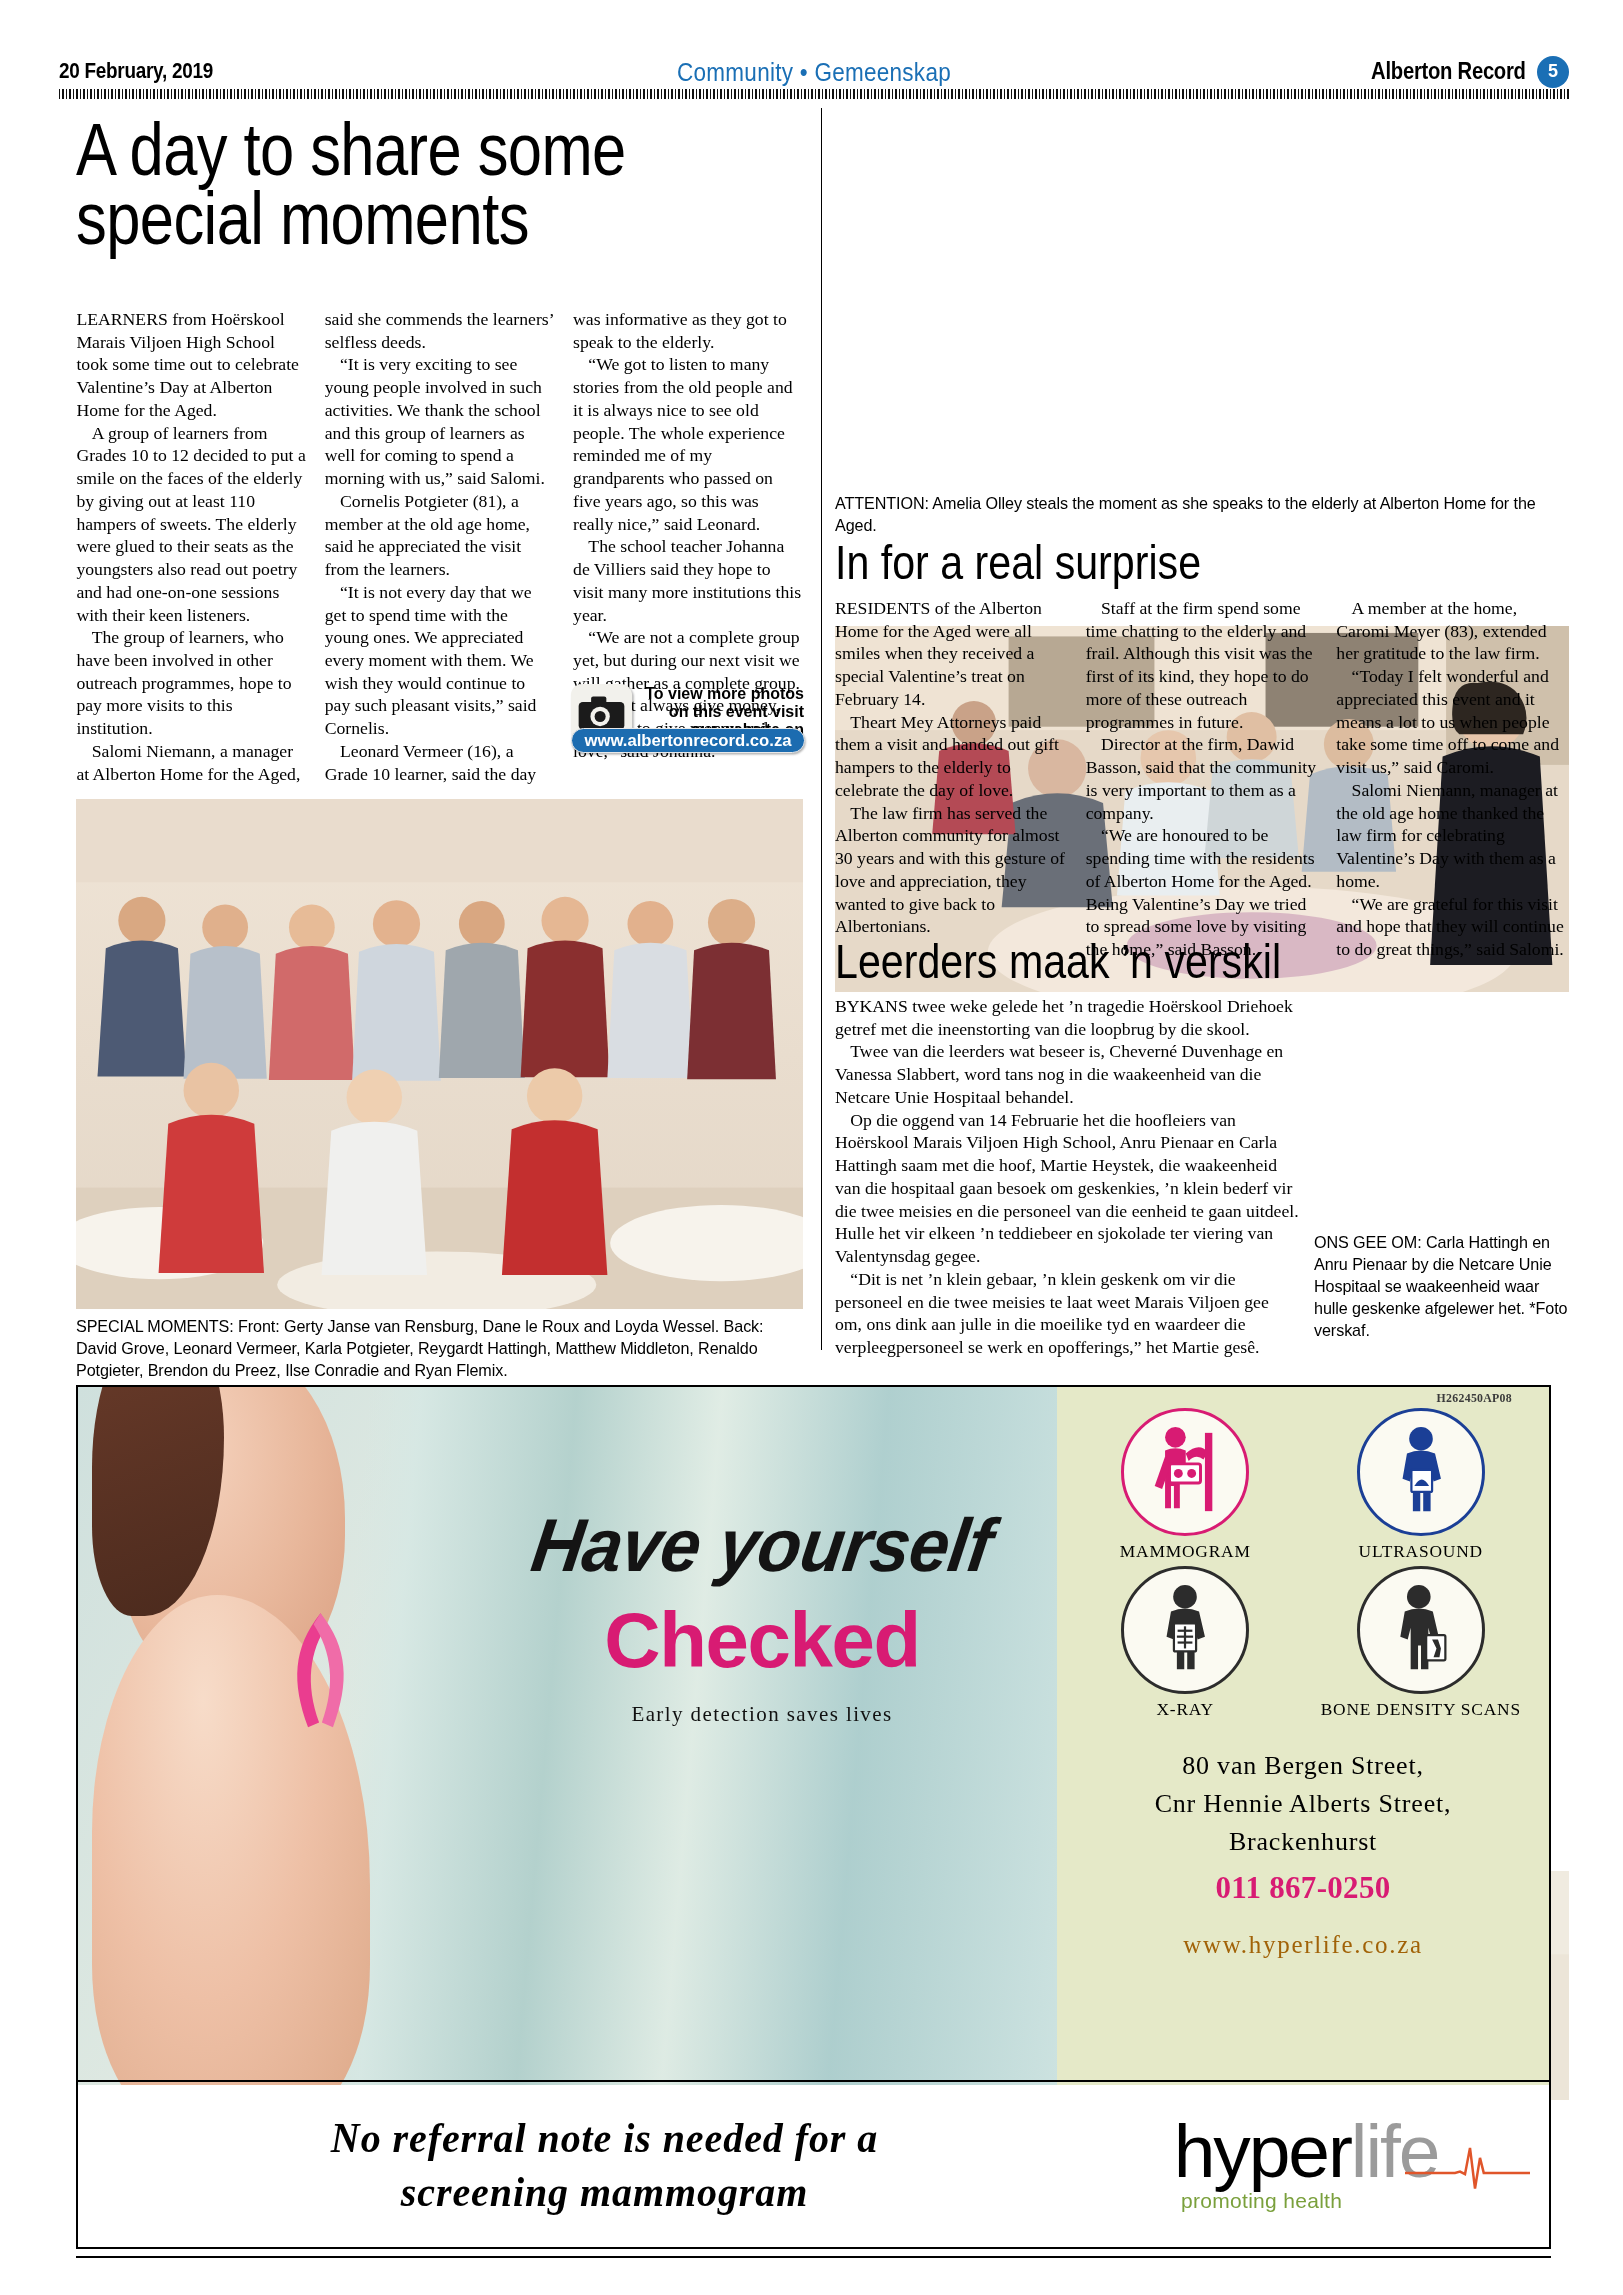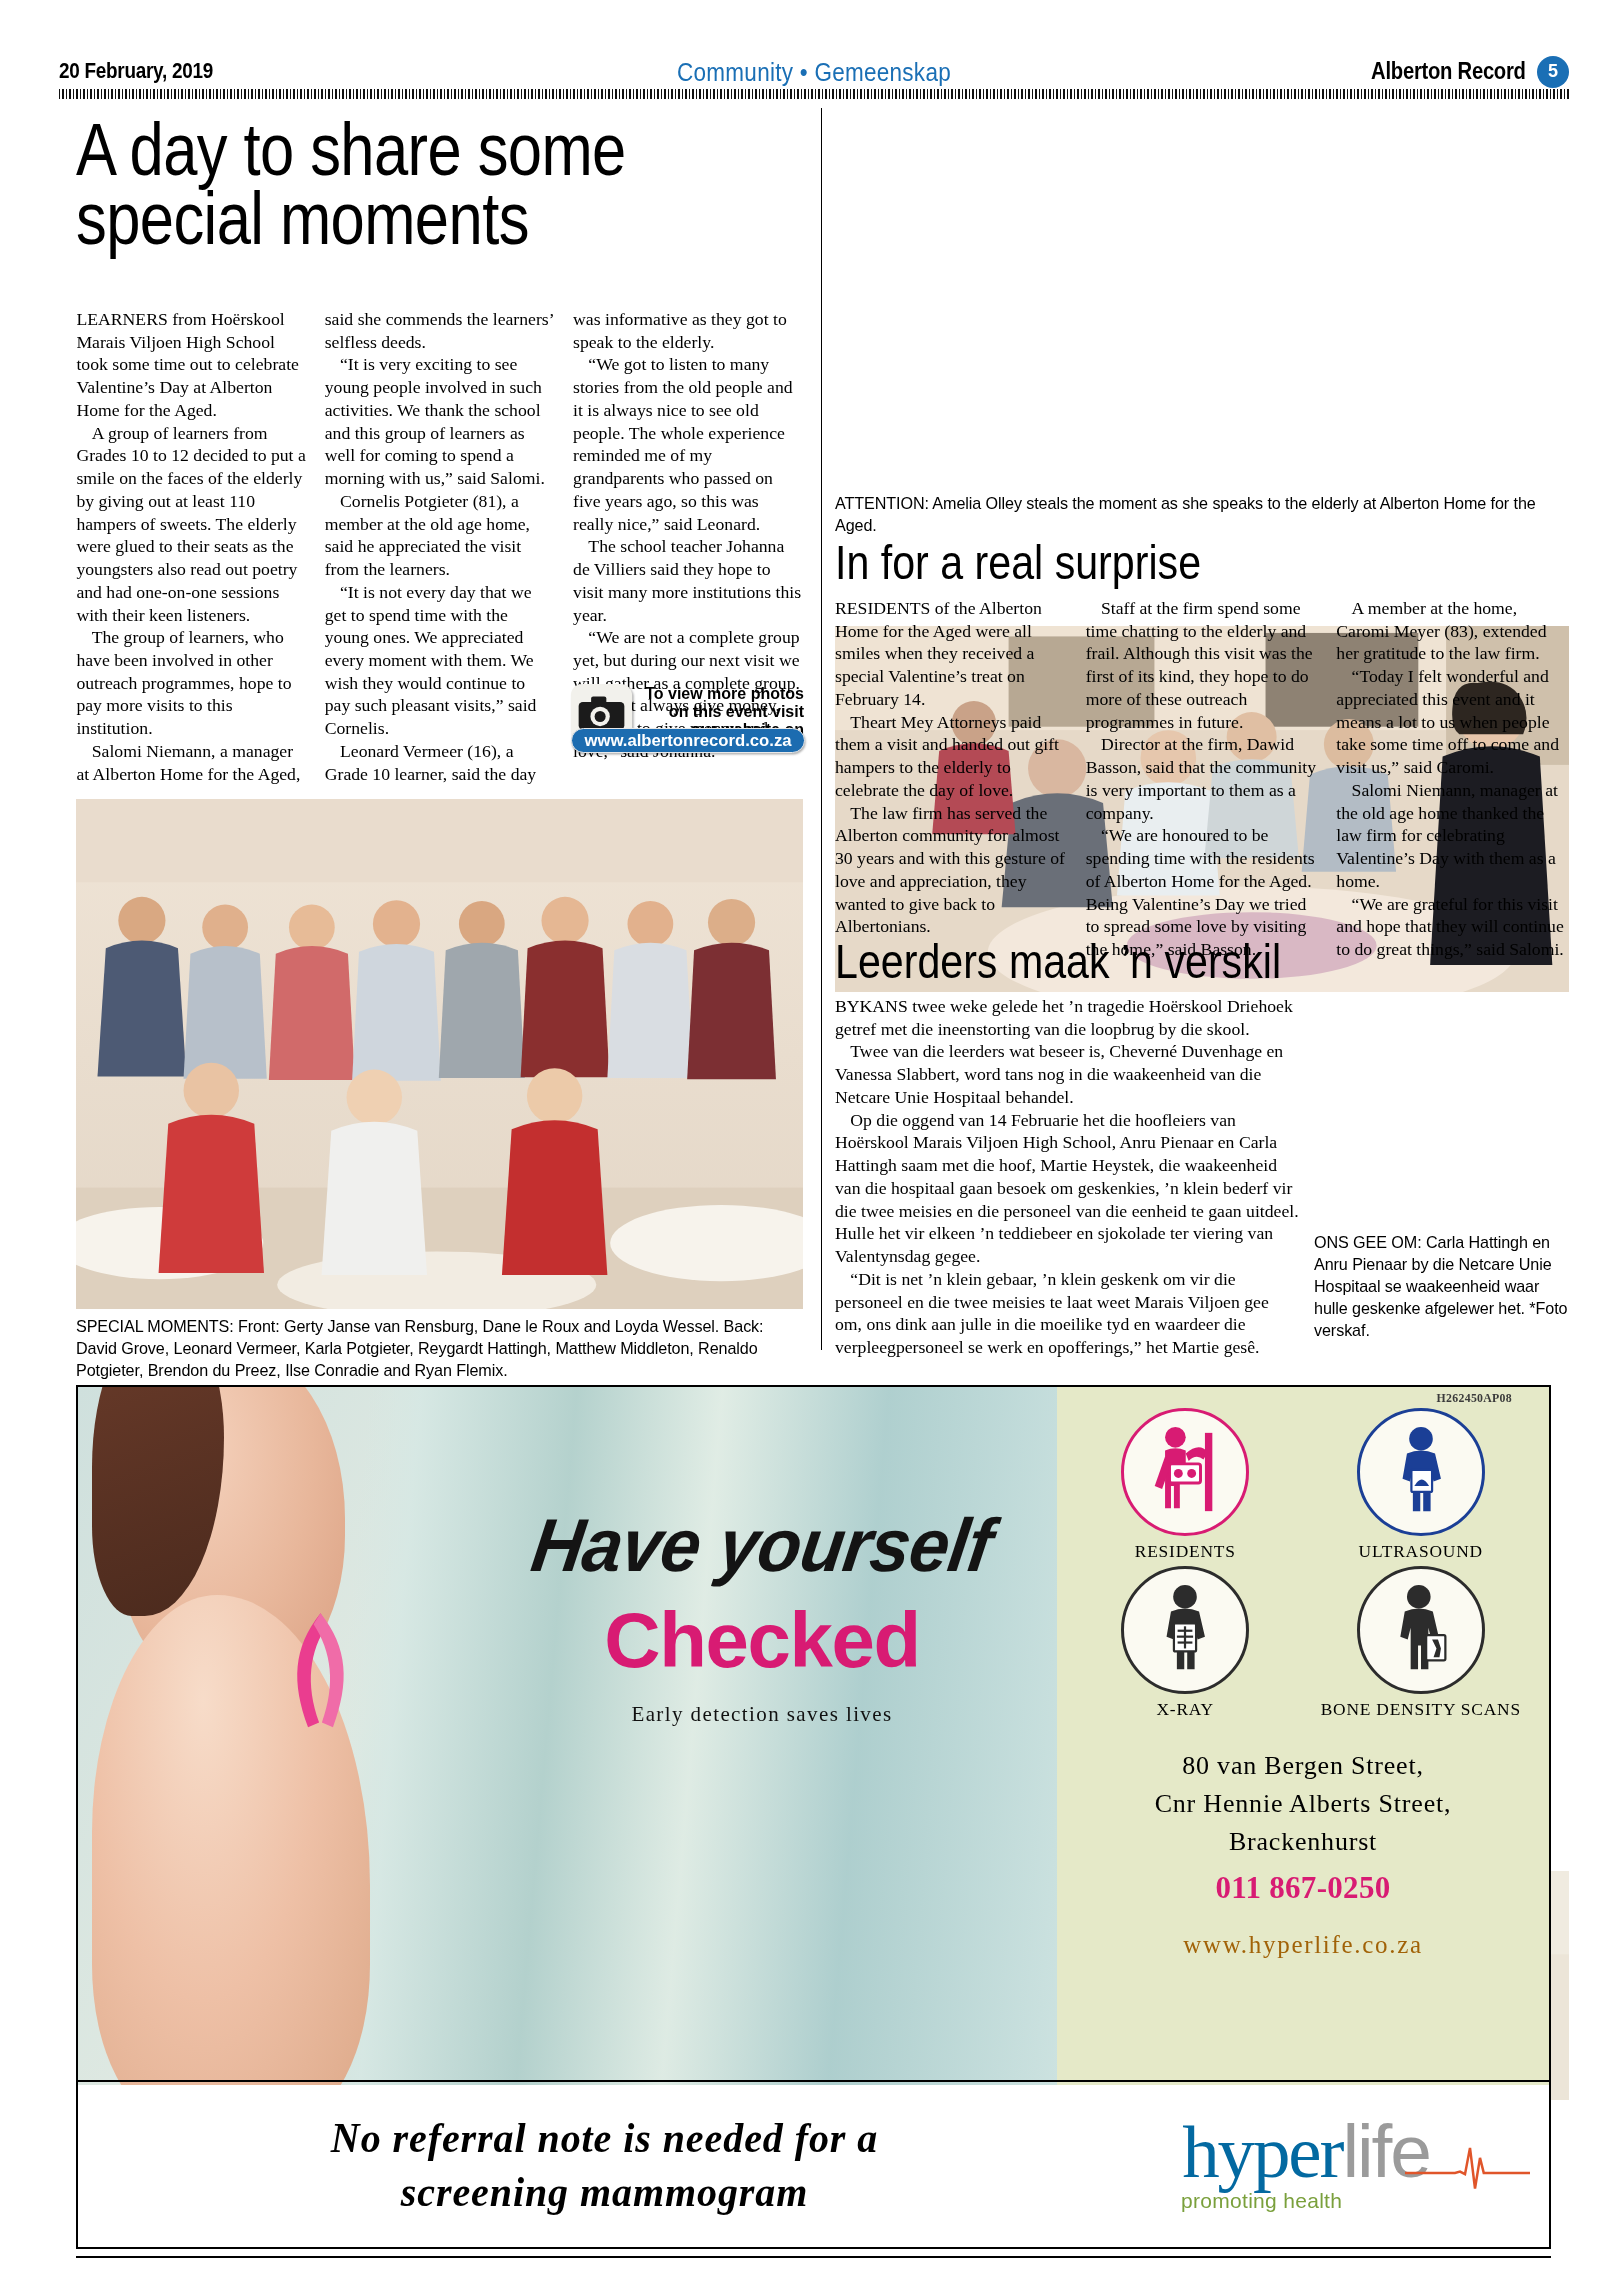--- a/index.html
+++ b/index.html
@@ -316,21 +316,21 @@
   .ad-logo {
     width: 444px; padding-right: 42px;
     display: flex; flex-direction: column; align-items: center;
     position: relative;
   }
   .logo-word {
     font-family: "Liberation Sans", sans-serif;
     font-size: 75px; font-weight: 400; line-height: .95;
     letter-spacing: -2.1px;
   }
-  .logo-hyper { color: #0369a1; font-family: Liberation Serif, serif; }
+  .logo-hyper { color: #000000; }
   .logo-life  { color: #9b9b9b; }
   .logo-sub {
     font-family: "Liberation Sans", sans-serif;
     font-size: 21px; color: #7aa03c; letter-spacing: 0.3px;
     margin-top: 1.4px; align-self: flex-start; margin-left: 76px;
   }
 
   .ad-divider {
     position: absolute; left: 76px; top: 2256px;
     width: 1475px; height: 2.1px; background: #000;
@@ -579,21 +579,21 @@
               <circle cx="42" cy="18" r="14" fill="#d81b73"></circle>
               <path d="M28 36 q14 -6 28 0 l0 34 l-8 0 l0 44 l-8 0 l0 -30 l-4 0 l0 30 l-8 0 z" fill="#d81b73"></path>
               <path d="M28 44 l-14 40 l10 4 l12 -34 z" fill="#d81b73"></path>
               <path d="M56 40 q18 -16 30 -2 l-6 10 q-10 -8 -20 2z" fill="#d81b73"></path>
               <rect x="82" y="12" width="10" height="106" fill="#d81b73"></rect>
               <rect x="34" y="54" width="42" height="26" rx="3" fill="#fff" stroke="#d81b73" stroke-width="4"></rect>
               <circle cx="46" cy="67" r="6" fill="#d81b73"></circle>
               <circle cx="64" cy="67" r="6" fill="#d81b73"></circle>
             </svg>
           </div>
-          <div class="icon-label">RESIDENTS</div>
+          <div class="icon-label">MAMMOGRAM</div>
         </div>
 
         <div class="icon-cell">
           <div class="icon-circle ic-blue">
             <svg viewBox="0 0 110 130" width="82" height="96">
               <circle cx="55" cy="20" r="16" fill="#1b3f96"></circle>
               <path d="M36 40 q19 -8 38 0 l8 34 l-10 4 l-4 -16 l0 56 l-10 0 l0 -32 l-4 0 l0 32 l-10 0 l0 -56 l-4 16 l-10 -4 z" fill="#1b3f96"></path>
               <rect x="42" y="62" width="28" height="30" rx="2" fill="#fff" stroke="#1b3f96" stroke-width="3"></rect>
               <path d="M46 84 q10 -18 20 0 z" fill="#1b3f96"></path>
             </svg>

